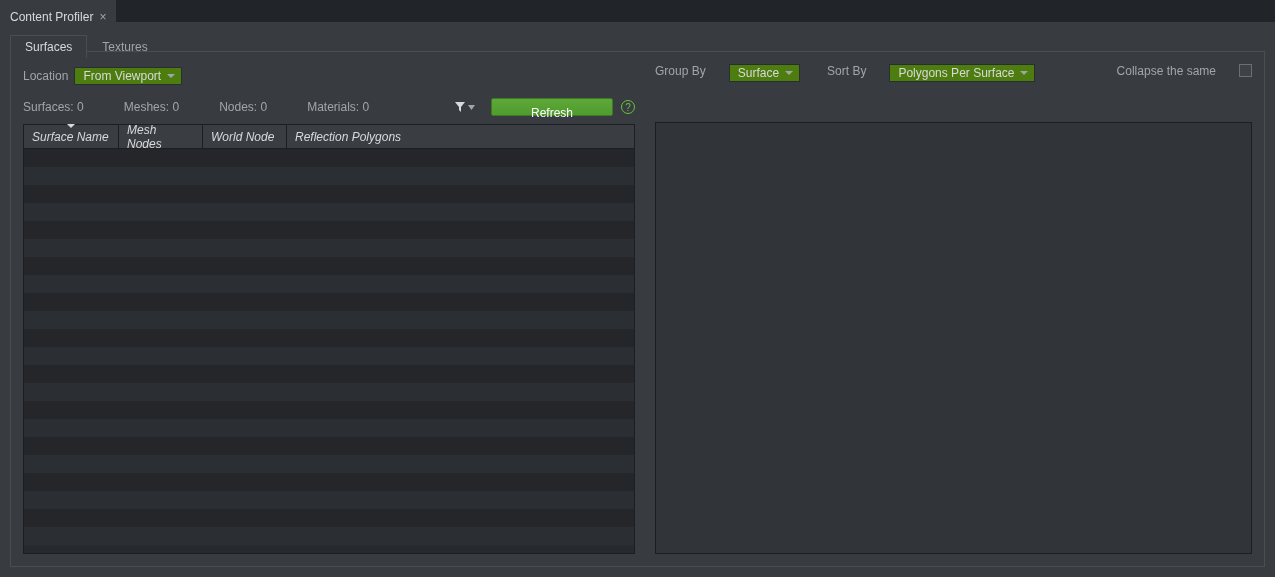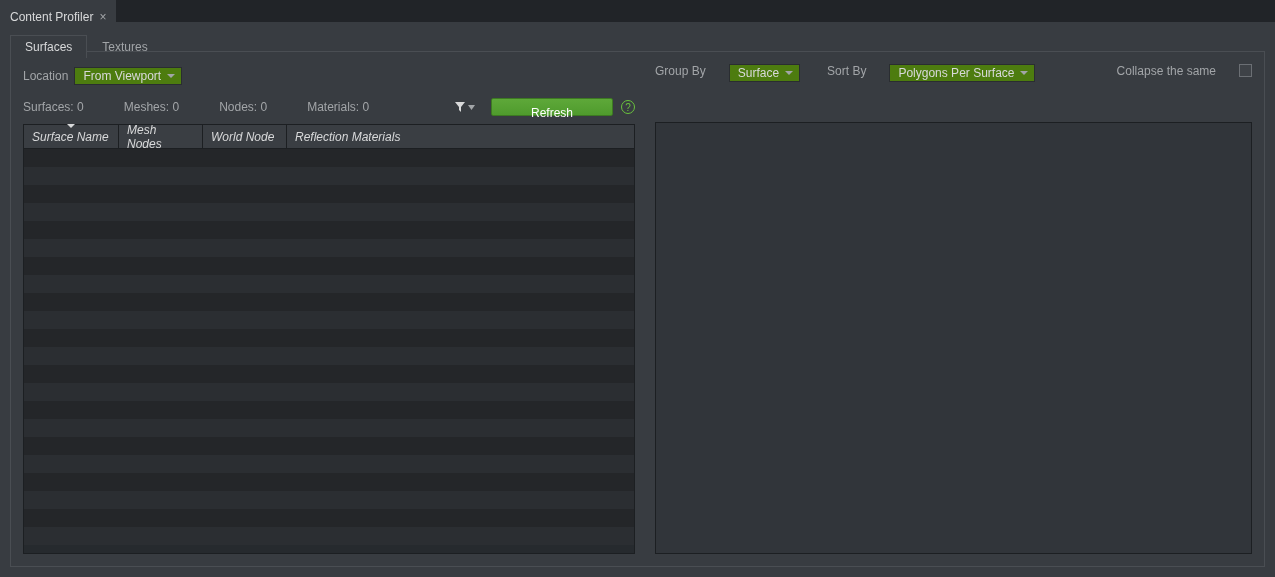--- a/index.html
+++ b/index.html
@@ -300,21 +300,21 @@
               <span class="sort-ind"></span>
               <span>Surface Name</span>
             </div>
             <div class="th" style="width:84px">
               <span>Mesh Nodes</span>
             </div>
             <div class="th" style="width:84px">
               <span>World Node</span>
             </div>
             <div class="th">
-              <span>Reflection Materials</span>
+              <span>Reflection Polygons</span>
             </div>
           </div>
           <div class="tbody" id="tbody">
               <div class="trow"></div>
               <div class="trow"></div>
               <div class="trow"></div>
               <div class="trow"></div>
               <div class="trow"></div>
               <div class="trow"></div>
               <div class="trow"></div>

